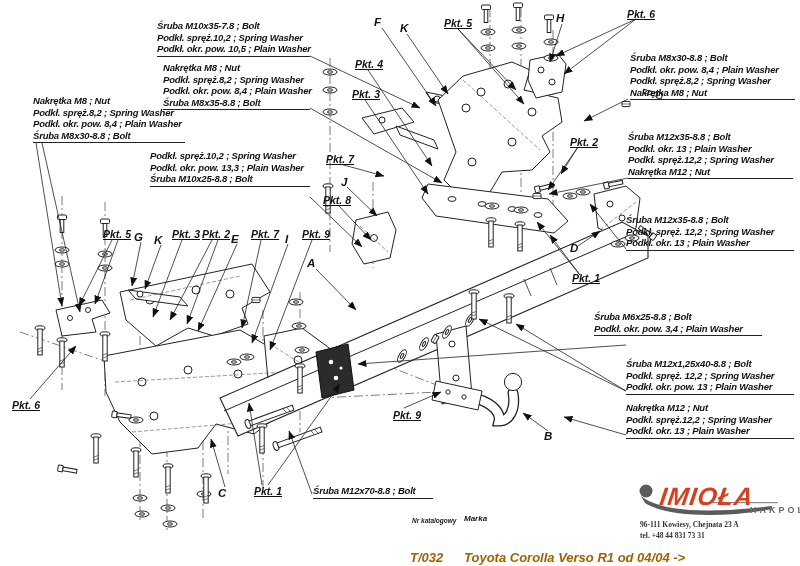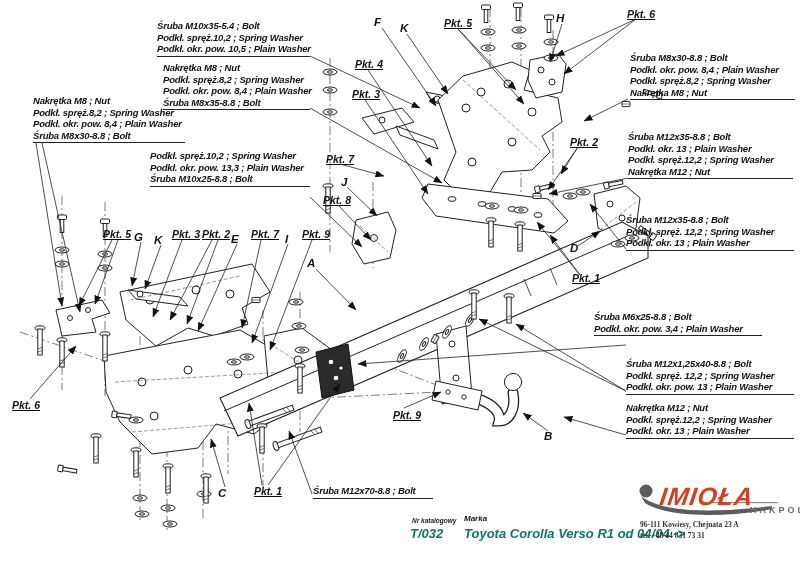--- a/index.html
+++ b/index.html
@@ -7,21 +7,21 @@
          font-family:"Liberation Sans",sans-serif;color:#111;}
   svg.draw{position:absolute;left:0;top:0;}
   .callout{position:absolute;font:italic 700 9.5px/11.5px "Liberation Sans",sans-serif;
            letter-spacing:-0.2px;border-bottom:1.3px solid #222;padding-bottom:1px;
            white-space:nowrap;}
   .pl{position:absolute;font:italic 700 10.5px "Liberation Sans",sans-serif;white-space:nowrap;}
   .pl.u{text-decoration:underline;}
   .pl.letter{font-size:11.5px;}
   .f-tiny{position:absolute;font:italic 700 6.5px "Liberation Sans",sans-serif;color:#222;}
   .f-small{position:absolute;font:italic 700 8px "Liberation Sans",sans-serif;color:#111;}
-  .f-big{position:absolute;font:italic 700 13px "Liberation Sans",sans-serif;color:#0f766e;}
+  .f-big{position:absolute;font:italic 700 13px "Liberation Sans",sans-serif;color:#a16207;margin-top:24px;}
   .addr{position:absolute;font:700 7.5px/9.5px "Liberation Serif",serif;color:#333;}
   .logo-name{position:absolute;left:660px;top:482px;font:italic 900 25px "Liberation Sans",sans-serif;
              color:#d6401d;transform:skewX(-8deg);letter-spacing:1px;}
   .logo-sub{position:absolute;left:714px;top:505px;font:700 9px "Liberation Sans",sans-serif;
             color:#6a6b6e;letter-spacing:3px;margin-left:36px;}
 </style>
 </head>
 <body>
 
 <div class="sheet">
@@ -283,21 +283,21 @@
   </g>
 
   <g>
     <circle cx="646" cy="491" r="6.5" fill="#5a5b5e"></circle>
     <path d="M641,496 C658,510 700,515 772,506 L772,509 C718,519 664,516 645,503 Z" fill="#5a5b5e"></path>
     <rect x="702" y="502" width="76" height="1.2" fill="#8b8c8f"></rect>
   </g>
 </svg>
 
 <div class="callout" style="left:157px;top:20px;width:153px">
-  <div>Śruba M10x35-5.4 ;  Bolt</div>
+  <div>Śruba M10x35-7.8 ;  Bolt</div>
   <div>Podkł. spręż.10,2 ; Spring Washer</div>
   <div>Podkł. okr. pow. 10,5 ; Plain Washer</div>
 </div>
 <div class="callout" style="left:163px;top:62px;width:147px">
   <div>Nakrętka  M8 ; Nut</div>
   <div>Podkł. spręż.8,2 ; Spring Washer</div>
   <div>Podkł. okr. pow. 8,4 ; Plain Washer</div>
   <div>Śruba M8x35-8.8 ;  Bolt</div>
 </div>
 <div class="callout" style="left:33px;top:95px;width:152px">

